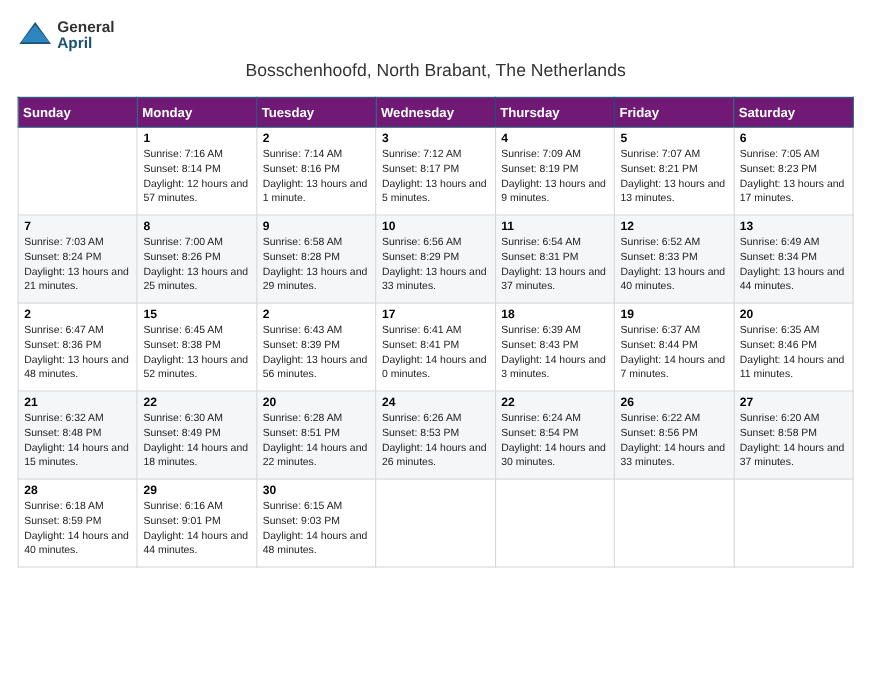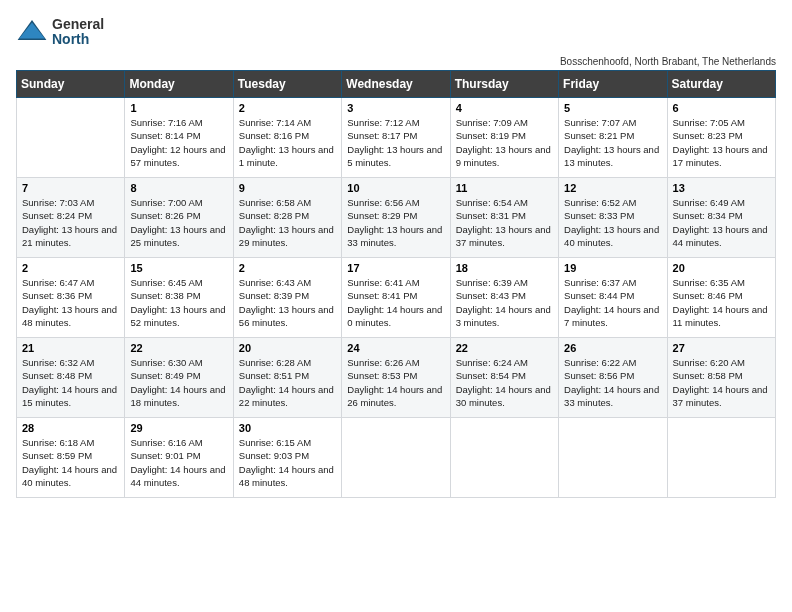--- a/index.html
+++ b/index.html
@@ -43,32 +43,32 @@
     }
     .title-block {
       text-align: right;
     }
     .month-title {
       font-size: 36px;
       font-weight: bold;
       color: #1a1a2e;
     }
     .subtitle {
-      font-size: 10px;
+      font-size: 16px;
       color: #333;
-      text-align: right;
-      margin-bottom: 3px;
+      text-align: center;
+      margin-bottom: 14px;
     }
     table {
       width: 100%;
       border-collapse: collapse;
       font-size: 10.5px;
     }
     thead tr th {
-      background-color: #404040;
+      background-color: #701a75;
       color: #fff;
       padding: 6px 4px;
       text-align: left;
       font-size: 12px;
       font-weight: bold;
       border: 1px solid #1a5276;
     }
     tbody tr td {
       border: 1px solid #d5d8dc;
       padding: 4px 5px;
@@ -102,21 +102,21 @@
 <body>
 
 <div class="header-section">
   <div class="logo">
     <svg class="logo-icon" viewBox="0 0 40 40" xmlns="http://www.w3.org/2000/svg">
       <polygon points="20,5 38,30 2,30" fill="#1a5276"></polygon>
       <polygon points="20,8 36,28 4,28" fill="#2e86c1"></polygon>
     </svg>
     <div class="logo-text">
       <span class="logo-general">General</span>
-      <span class="logo-blue">North</span>
+      <span class="logo-blue">April</span>
     </div>
   </div>
 </div>
 
 <div class="subtitle">Bosschenhoofd, North Brabant, The Netherlands</div>
 
 <table>
   <thead>
     <tr>
       <th>Sunday</th>

